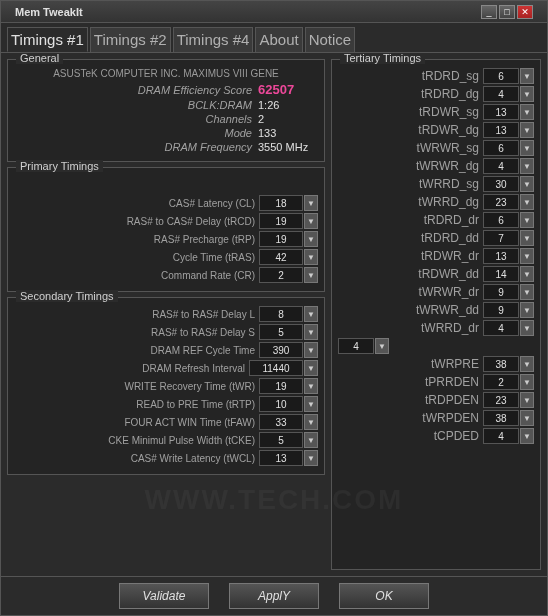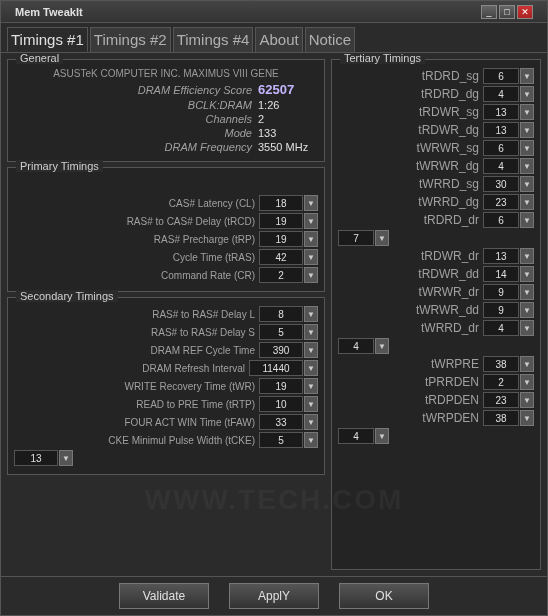--- a/index.html
+++ b/index.html
@@ -138,21 +138,21 @@
       font-size: 11px;
       font-style: italic;
     }
     .general-value {
       color: #e0e0e0;
       font-size: 11px;
       min-width: 60px;
       text-align: left;
     }
     .general-value.highlight {
-      color: #c4b5fd;
+      color: #ec4899;
       font-size: 13px;
       font-weight: bold;
     }
     .mobo-text {
       text-align: center;
       color: #999;
       font-size: 10px;
       margin-bottom: 3px;
     }
     .timing-row {
@@ -222,20 +222,21 @@
       width: 90px;
       height: 26px;
       background: linear-gradient(to bottom, #555, #333);
       border: 1px solid #777;
       color: #e0e0e0;
       font-size: 12px;
       cursor: pointer;
       display: flex;
       align-items: center;
       justify-content: center;
+      font-style: italic;
     }
     .dropdown-arrow {
       display: inline-block;
       width: 14px;
       height: 16px;
       background: #555;
       border: 1px solid #777;
       color: #ccc;
       font-size: 8px;
       text-align: center;
@@ -387,20 +388,21 @@
           </div>
         </div>
         <div class="timing-row">
           <span class="timing-label">CKE Minimul Pulse Width (tCKE)</span>
           <div class="input-group">
             <input class="timing-input" type="text" value="5" style="">
             <span class="dropdown-arrow">▼</span>
           </div>
         </div>
         <div class="timing-row">
+          <span class="timing-label">CAS# Write Latency (tWCL)</span>
           <div class="input-group">
             <input class="timing-input" type="text" value="13" style="">
             <span class="dropdown-arrow">▼</span>
           </div>
         </div>
       </div>
     </div>
 
     <div class="right-panel">
       <div class="group-box tertiary-section" style="flex:1;">
@@ -463,20 +465,21 @@
           </div>
         </div>
         <div class="tert-row">
           <span class="tert-label">tRDRD_dr</span>
           <div class="input-group">
             <input class="tert-input" type="text" value="6" style="">
             <span class="dropdown-arrow">▼</span>
           </div>
         </div>
         <div class="tert-row">
+          <span class="tert-label">tRDRD_dd</span>
           <div class="input-group">
             <input class="tert-input" type="text" value="7" style="">
             <span class="dropdown-arrow">▼</span>
           </div>
         </div>
         <div class="tert-row">
           <span class="tert-label">tRDWR_dr</span>
           <div class="input-group">
             <input class="tert-input" type="text" value="13" style="">
             <span class="dropdown-arrow">▼</span>
@@ -538,20 +541,21 @@
           </div>
         </div>
         <div class="tert-row">
           <span class="tert-label">tWRPDEN</span>
           <div class="input-group">
             <input class="tert-input" type="text" value="38" style="">
             <span class="dropdown-arrow">▼</span>
           </div>
         </div>
         <div class="tert-row">
+          <span class="tert-label">tCPDED</span>
           <div class="input-group">
             <input class="tert-input" type="text" value="4" style="">
             <span class="dropdown-arrow">▼</span>
           </div>
         </div>
       </div>
     </div>
   </div>
 
   <div class="footer">

